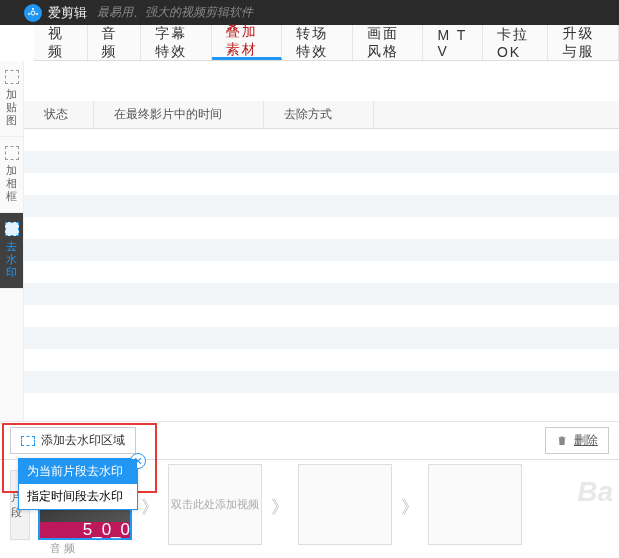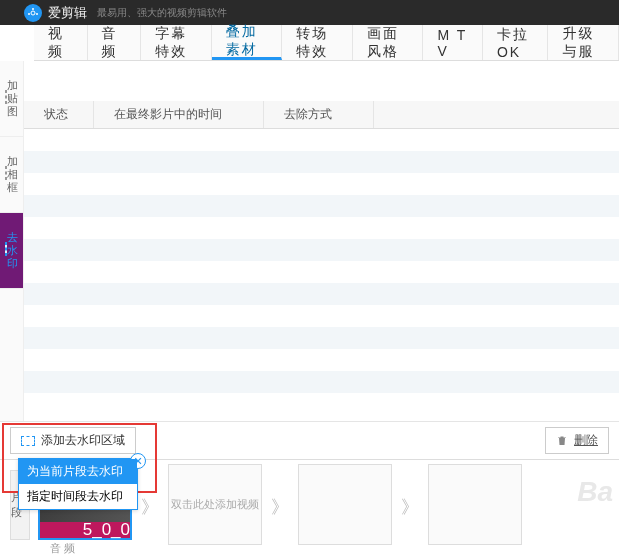--- a/index.html
+++ b/index.html
@@ -2,31 +2,31 @@
 <html><head>
 <meta charset="utf-8">
 <style>
 * { margin: 0; padding: 0; box-sizing: border-box; font-family: "Microsoft YaHei", Arial, sans-serif; }
 body { width: 619px; height: 558px; overflow: hidden; background: #fff; position: relative; }
 
 .top-bar { height: 25px; background: #2a2a2a; display: flex; align-items: center; padding: 0 24px; color: #fff; }
 .logo-icon { width: 18px; height: 18px; background: #2196f3; border-radius: 50%; display: flex; align-items: center; justify-content: center; margin-right: 6px; }
 .logo-icon svg { width: 12px; height: 12px; fill: #fff; }
 .app-name { font-size: 13px; color: #eee; margin-right: 10px; }
-.app-tag { font-size: 10px; color: #888; }
+.app-tag { font-size: 12px; color: #888; font-style: italic; }
 
 .main-tabs { height: 36px; display: flex; align-items: stretch; border-bottom: 1px solid #ddd; background: #fafafa; margin-left: 34px; }
 .main-tab { padding: 0 14px; display: flex; align-items: center; font-size: 14px; color: #333; border-right: 1px solid #e5e5e5; cursor: pointer; letter-spacing: 2px; }
-.main-tab.active { color: #0369a1; border-bottom: 3px solid #2196f3; font-weight: 500; }
+.main-tab.active { color: #b91c1c; border-bottom: 3px solid #2196f3; font-weight: 500; }
 
 .work-area { display: flex; height: 360px; }
 
 .side-tools { width: 24px; background: #fafafa; border-right: 1px solid #eee; display: flex; flex-direction: column; }
-.side-tool { height: 76px; display: flex; flex-direction: row; align-items: center; justify-content: center; font-size: 11px; color: #666; border-bottom: 1px solid #eee; cursor: pointer; padding: 6px 8px; }
-.side-tool.active { background: #701a75; color: #2196f3; }
+.side-tool { height: 76px; display: flex; flex-direction: column; align-items: center; justify-content: center; font-size: 11px; color: #666; border-bottom: 1px solid #eee; cursor: pointer; padding: 6px 8px; }
+.side-tool.active { background: #404040; color: #2196f3; }
 .side-tool .t-icon { width: 14px; height: 14px; border: 1px dashed #999; margin-bottom: 4px; }
 .side-tool.active .t-icon { border-color: #2196f3; background: #e3f2fd; }
 .side-tool .t-label { writing-mode: horizontal-tb; line-height: 1.2; text-align: center; }
 
 .list-area { flex: 1; display: flex; flex-direction: column; margin-top: 40px; }
 .list-header { height: 28px; display: flex; align-items: center; border-bottom: 1px solid #ddd; font-size: 12px; color: #555; background: #f7f7f7; }
 .list-header .col { padding: 0 20px; border-right: 1px solid #e5e5e5; height: 100%; display: flex; align-items: center; }
 .list-body { flex: 1; background: #fff; }
 .stripe { height: 22px; }
 .stripe:nth-child(even) { background: #f2f6f9; }

